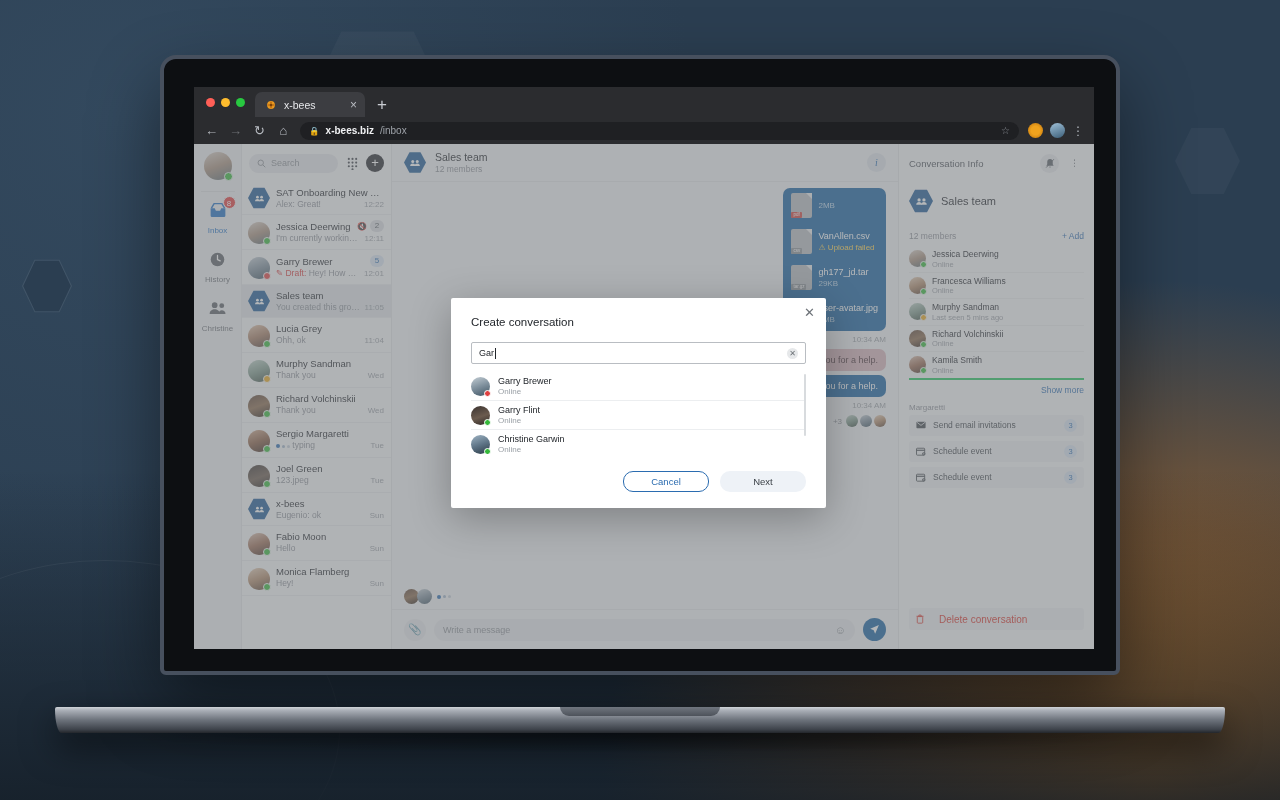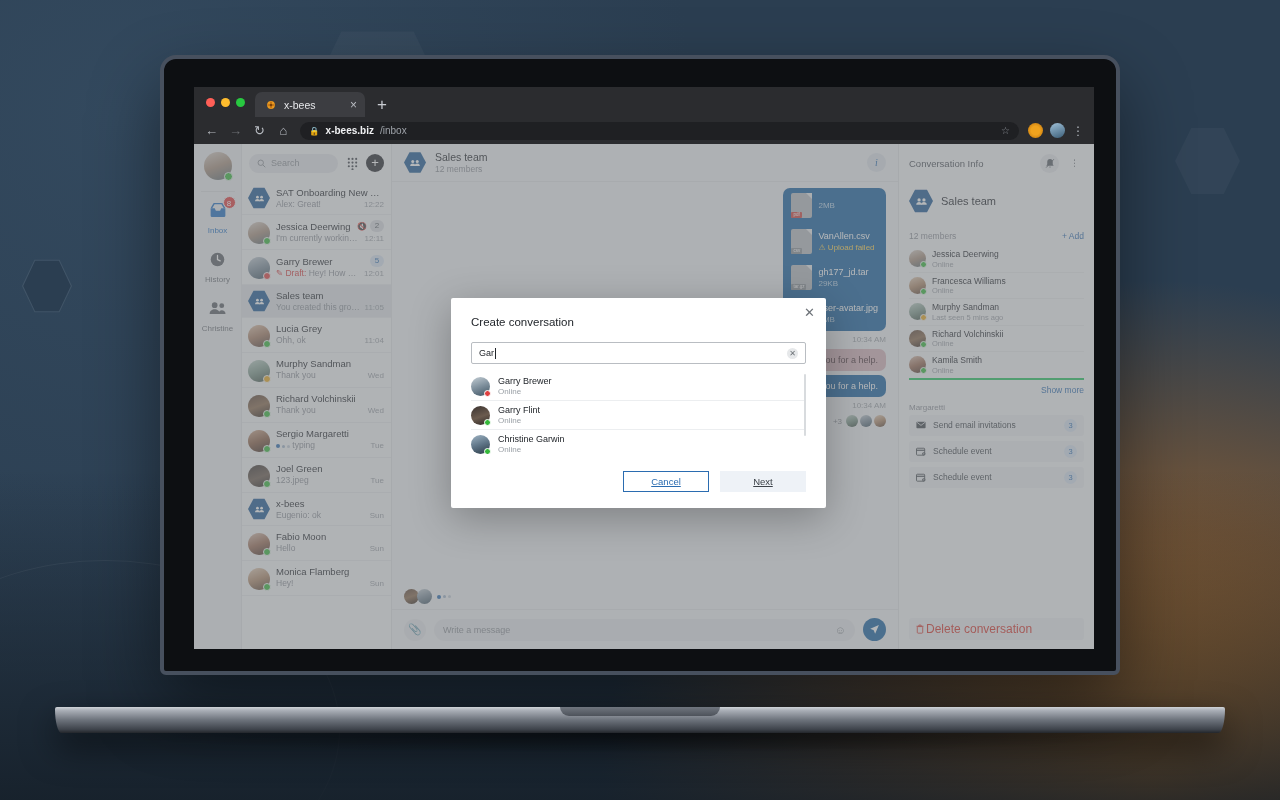--- a/index.html
+++ b/index.html
@@ -317,23 +317,23 @@
     display: flex; align-items: center; gap: 7px; height: 21px;
     background: #eceef0; border-radius: 3px; margin-bottom: 5px; padding: 0 7px; cursor: pointer;
   }
   .inv-label { flex: 1; font-size: 8.5px; color: #3c4248; }
   .inv-ico { color: #41474d; font-size: 9px; display:flex; }
   .inv-badge {
     min-width: 13px; height: 13px; border-radius: 7px; background: #d7e3f0;
     color: #2b6cb0; font-size: 7.5px; line-height: 13px; text-align: center; padding: 0 3px;
   }
   .delete-row {
-    margin-top: auto; margin-bottom: 9px; height: 22px; background: #eceef0;
-    border-radius: 3px; display: flex; align-items: center; gap: 2px;
-    padding: 0 7px; color: #d8352c; font-size: 12px; cursor: pointer;
+    margin-top: auto; margin-bottom: 19px; height: 22px; background: #eceef0;
+    border-radius: 3px; display: flex; align-items: center; gap: 15px;
+    padding: 0 7px; color: #d8352c; font-size: 10px; cursor: pointer;
   }
 
   
   .overlay {
     position: absolute; inset: 0; background: rgba(120,124,128,0.55);
     display: flex; align-items: center; justify-content: center;
   }
   .modal {
     width: 375px; background: #fff; border-radius: 2px;
     box-shadow: 0 10px 40px rgba(0,0,0,0.28);
@@ -366,24 +366,23 @@
   .result-av .ph { width: 19px; height: 19px; border-radius: 50%; overflow: hidden; }
   .result-av .presence { width: 7px; height: 7px; border-width: 1.3px; border-color: #fff; }
   .result-name { font-size: 9px; color: #22262b; }
   .result-status { font-size: 8px; color: #9aa0a6; margin-top: 1px; }
   .res-scroll {
     position: absolute; right: 0; top: 2px; width: 2.5px; height: 62px;
     background: #d8dbde; border-radius: 2px;
   }
   .modal-actions { display: flex; justify-content: flex-end; gap: 11px; margin-top: 17px; }
   .btn {
-    min-width: 86px; height: 21px; border-radius: 0;
+    min-width: 86px; height: 21px; border-radius: 10px;
     font-size: 9.5px; display: flex; align-items: center; justify-content: center;
     cursor: pointer;
-    text-decoration: underline;
   }
   .btn.secondary { border: 1px solid #2b6cb0; color: #2b6cb0; background: #fff; }
   .btn.primary { background: #eef2f7; color: #3c4248; }
 
   
   .ph { background: #b7bcc2; display:block; }
   .ph.p1 { background: linear-gradient(160deg,#c9a794 0%, #8d6a56 45%, #4a3a42 100%); }
   .ph.p2 { background: linear-gradient(160deg,#3a3330 0%, #6b5b4e 55%, #2c2725 100%); }
   .ph.p3 { background: linear-gradient(160deg,#d8cfc6 0%, #a8917e 50%, #5c6b72 100%); }
   .ph.p4 { background: linear-gradient(160deg,#c3cdd4 0%, #7e8f9c 50%, #3f5563 100%); }

